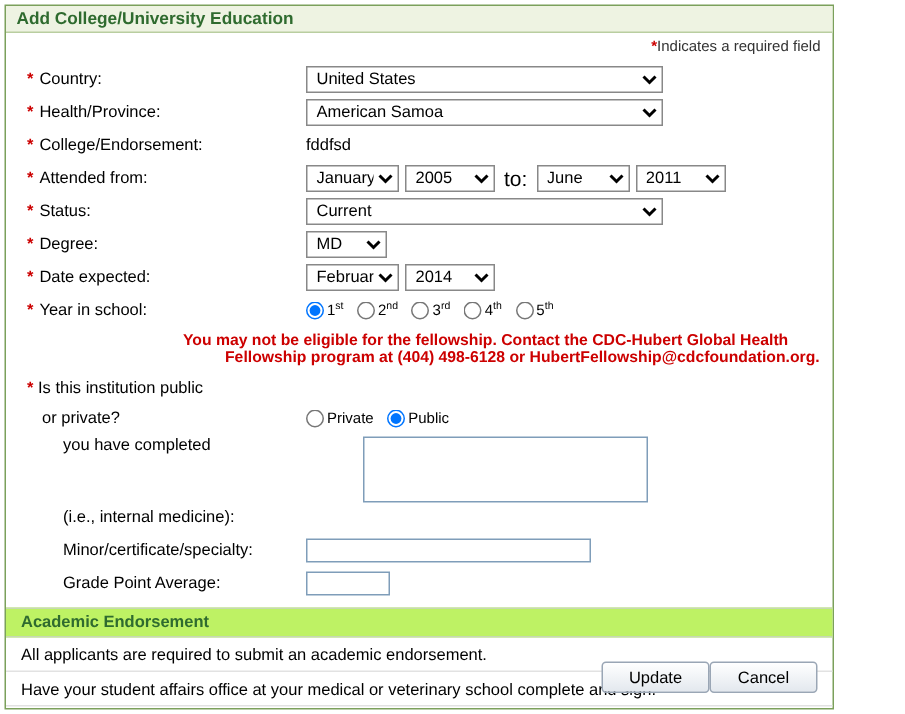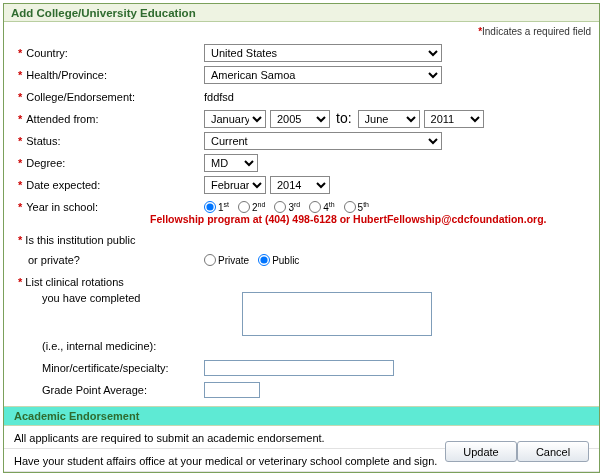--- a/index.html
+++ b/index.html
@@ -17,21 +17,21 @@
     width: 603px;
     height: 476px;
     box-sizing: border-box;
     overflow: hidden;
     background: #ffffff;
   }
   .panel {
     position: absolute;
     left: 3px;
     top: 3px;
-    width: 597px;
+    width: 553px;
     height: 470px;
     box-sizing: border-box;
     border: 1px solid #7ba05b;
     background: #ffffff;
   }
   .panel-header {
     height: 18px;
     background: #eef3e2;
     border-bottom: 1px solid #b9ceA0;
     padding: 3px 0 0 7px;
@@ -68,21 +68,21 @@
     font-size: 11px;
     display: flex;
     align-items: flex-start;
   }
   .lbl .star {
     margin-right: 4px;
   }
   .fld {
     flex: 1;
     display: flex;
-    align-items: flex-start;
+    align-items: center;
     gap: 4px;
   }
   select {
     font-family: "Liberation Sans", sans-serif;
     font-size: 11px;
     height: 18px;
     border: 1px solid #888;
     background: #ffffff;
     padding: 0 0 0 2px;
     box-sizing: border-box;
@@ -151,21 +151,21 @@
     width: 190px;
     height: 44px;
     border: 1px solid #7f9db9;
     box-sizing: border-box;
     resize: none;
   }
   .endorse-head {
     color: #2f6b2f;
     font-weight: bold;
     font-size: 11px;
-    background: #5eead4;
+    background: #bef264;
     border-top: 1px solid #c6d8b2;
     border-bottom: 1px solid #c6d8b2;
     padding: 3px 0 3px 10px;
     margin-top: 6px;
   }
   .endorse-line {
     font-size: 11px;
     padding: 6px 0 4px 10px;
     border-bottom: 1px solid #e2e2e2;
   }
@@ -319,20 +319,21 @@
             <input type="radio" name="yis" style="">
             <span>4<sup>th</sup></span>
           </span>
           <span class="radio-group-item">
             <input type="radio" name="yis" style="">
             <span>5<sup>th</sup></span>
           </span>
         </div>
       </div>
 
+      <div class="warn">You may not be eligible for the fellowship. Contact the CDC-Hubert Global Health</div>
       <div class="warn warn-line2" style="padding-top:0;margin-top:-6px;">Fellowship program at (404) 498-6128 or HubertFellowship@cdcfoundation.org.</div>
 
       <div class="row" style="margin-bottom:0;">
         <div class="lbl-multiline">
           <span class="star">*</span>
           <span>Is this institution public</span>
         </div>
       </div>
       <div class="row">
         <div class="lbl-multiline">
@@ -343,26 +344,20 @@
             <input type="radio" name="pubpriv" style="">
             <span>Private</span>
           </span>
           <span class="radio-group-item">
             <input type="radio" name="pubpriv" checked="" style="">
             <span>Public</span>
           </span>
         </div>
       </div>
 
-      <div class="row" style="margin-bottom:0;">
-        <div class="lbl-multiline">
-          <span class="star">*</span>
-          <span>List clinical rotations</span>
-        </div>
-      </div>
       <div class="row" style="margin-bottom:0;align-items:flex-start;gap:38px;">
         <div class="lbl-multiline">
           <span class="sub-lbl">you have completed</span>
         </div>
         <div class="fld">
           <textarea style=""></textarea>
         </div>
       </div>
       <div class="row">
         <div class="lbl-multiline">

